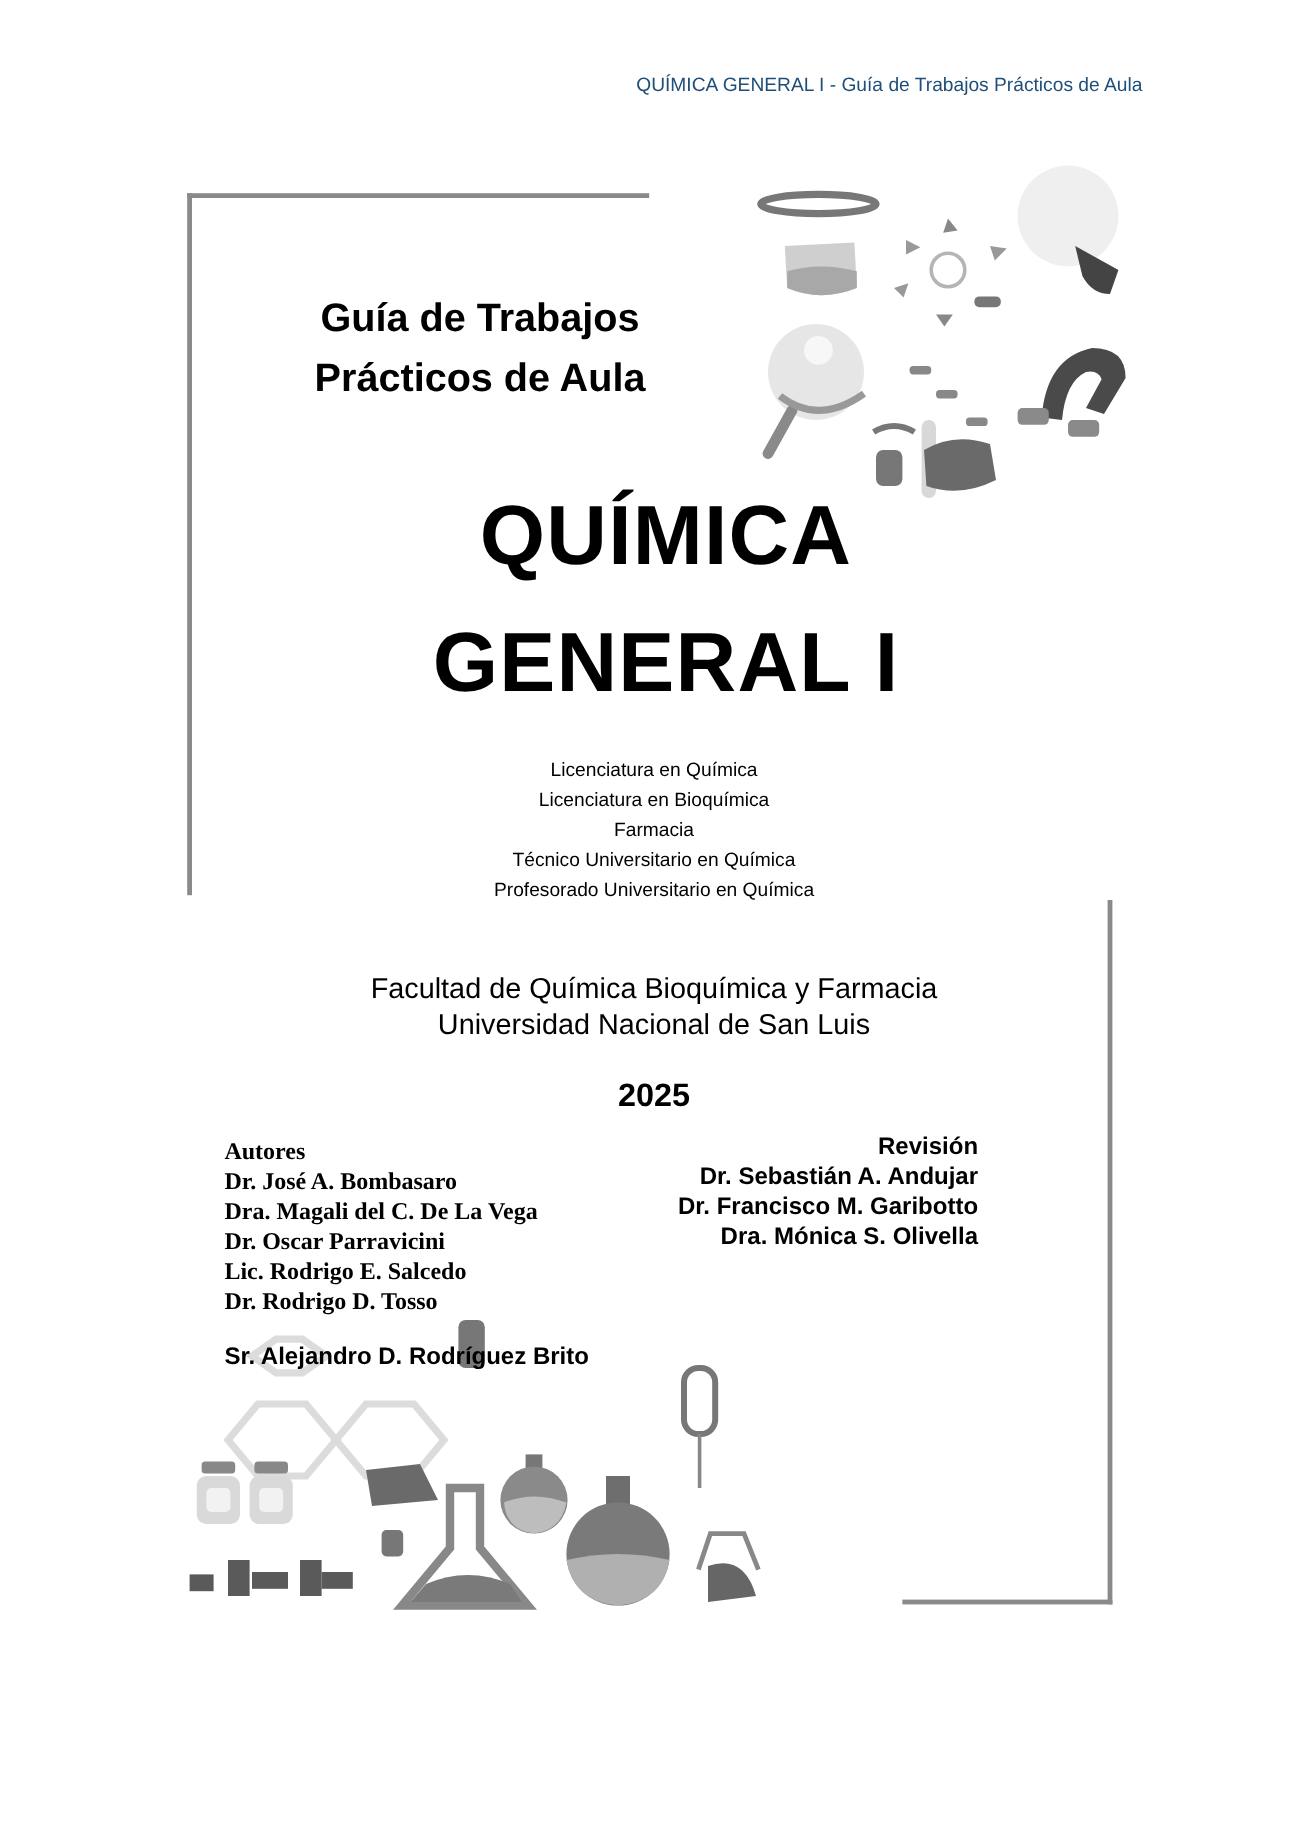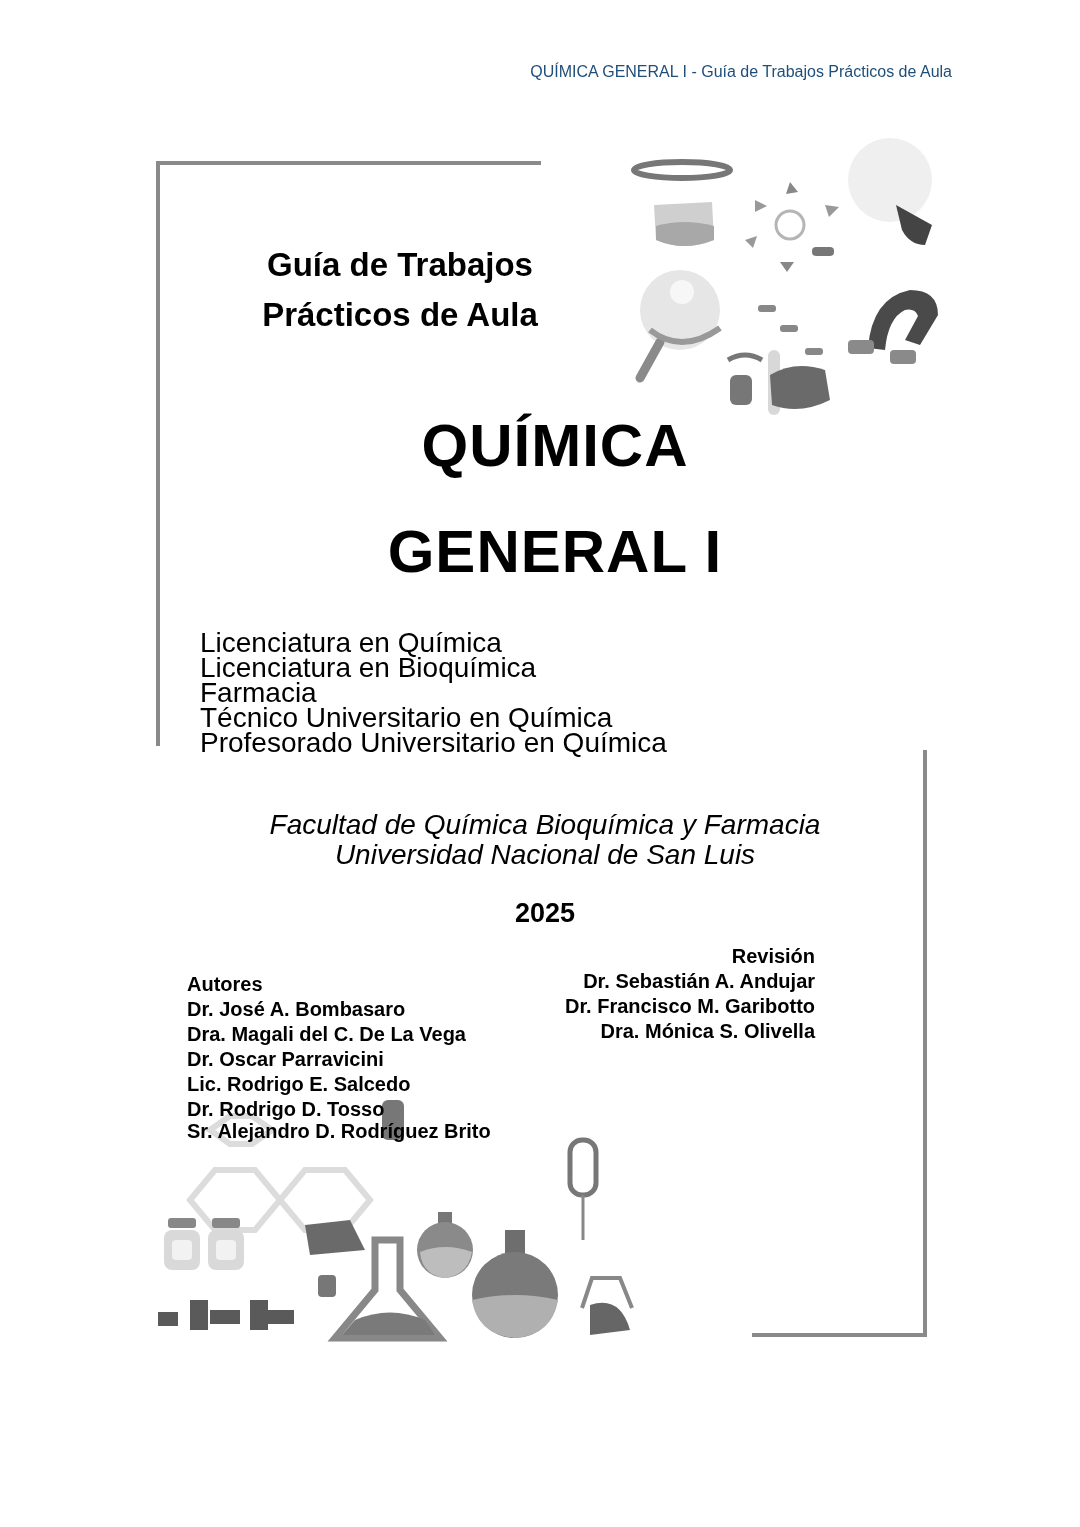--- a/index.html
+++ b/index.html
@@ -3,25 +3,25 @@
 <meta charset="utf-8">
 <style>
   html, body { margin:0; padding:0; background:#ffffff; }
   body { width:1080px; height:1527px; position:relative; overflow:hidden;
          font-family:"Liberation Sans", sans-serif; color:#000; }
   .running-header { position:absolute; right:128px; top:63px; font-size:16px; color:#1f4e79; white-space:nowrap; }
   .frame-line { position:absolute; background:#8a8a8a; }
   .subtitle { position:absolute; left:200px; width:400px; top:240px; text-align:center;
               font-size:33px; font-weight:bold; line-height:50px; }
   .main-title { position:absolute; left:250px; width:610px; top:393px; text-align:center;
-                font-size:60px; font-weight:bold; line-height:106px; letter-spacing:1px; }
-  .programs { position:absolute; left:200px; width:690px; top:630px; 
-              font-size:28px; line-height:25px; }
+                font-size:70px; font-weight:bold; line-height:106px; letter-spacing:1px; }
+  .programs { position:absolute; left:200px; width:690px; top:630px; text-align:center;
+              font-size:16px; line-height:25px; }
   .institution { position:absolute; left:200px; width:690px; top:810px; text-align:center;
-                 font-size:28px; font-style:italic; line-height:30px; }
+                 font-size:24px; line-height:30px; }
   .year { position:absolute; left:200px; width:690px; top:898px; text-align:center;
           font-size:27px; font-weight:bold; }
   .credits { position:absolute; font-size:20px; font-weight:bold; line-height:25px; white-space:nowrap; }
   .credits div { height:25px; }
   .illus { position:absolute; }
 </style>
 </head>
 <body>
 
 <div class="running-header">QUÍMICA GENERAL I - Guía de Trabajos Prácticos de Aula</div>
@@ -136,21 +136,21 @@
     <path d="M322 210 Q365 200 408 210 Q402 245 365 248 Q328 245 322 210Z" fill="#b0b0b0"></path>
   </g>
   <g>
     <rect x="420" y="50" width="26" height="55" rx="12" fill="none" stroke="#777" stroke-width="5"></rect>
     <path d="M433 105 L433 150" stroke="#888" stroke-width="3"></path>
     <path d="M440 215 Q470 205 480 240 L440 245 Z" fill="#666"></path>
     <path d="M432 218 L442 188 L470 188 L482 218" fill="none" stroke="#888" stroke-width="4"></path>
   </g>
 </svg>
 
-<div class="credits" style="left:187px; top:972px;">
+<div class="credits" style="left:187px; top:948px;font-family:Liberation Serif, serif;">
   <div>Autores</div>
   <div>Dr. José A. Bombasaro</div>
   <div>Dra. Magali del C. De La Vega</div>
   <div>Dr. Oscar Parravicini</div>
   <div>Lic. Rodrigo E. Salcedo</div>
   <div>Dr. Rodrigo D. Tosso</div>
 </div>
 
 <div class="credits" style="left:187px; top:1119px;">
   <div>Sr. Alejandro D. Rodríguez Brito</div>

